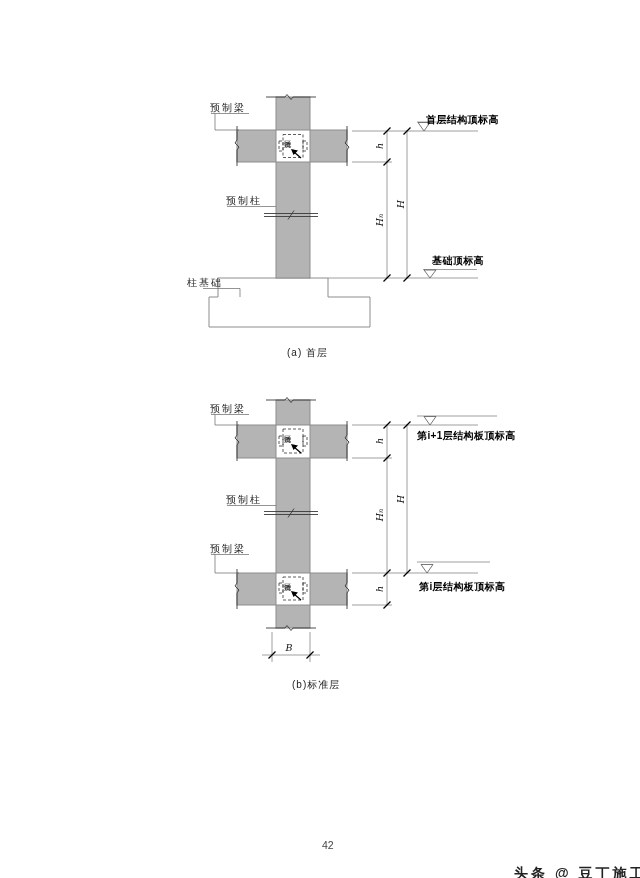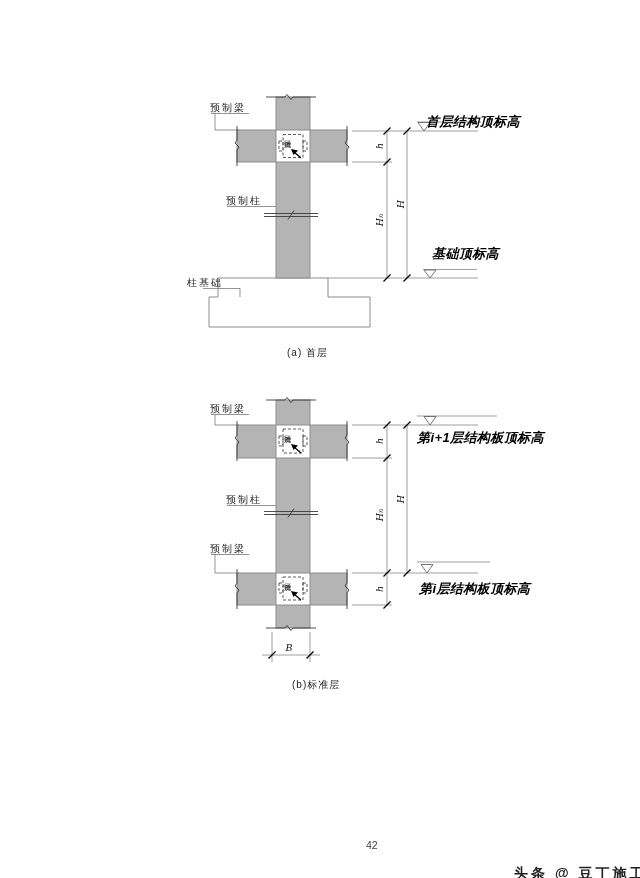--- a/index.html
+++ b/index.html
@@ -1,29 +1,29 @@
 <!DOCTYPE html>
 <html><head>
 <meta charset="utf-8">
 <style>
   html,body{margin:0;padding:0;background:#ffffff;}
   .page{position:relative;width:640px;height:878px;background:#ffffff;overflow:hidden;
         font-family:"Liberation Sans",sans-serif;}
   svg{position:absolute;left:0;top:0;}
   .txt{position:absolute;white-space:nowrap;color:#1a1a1a;}
   .lbl{font-size:10px;letter-spacing:2px;color:#2a2a2a;}
-  .elev{font-size:13px;font-weight:700;letter-spacing:0.4px;color:#000;font-style:italic;}
+  .elev{font-size:10px;font-weight:700;letter-spacing:0.4px;color:#000;}
   .dim{font-family:"DejaVu Serif",serif;font-style:italic;font-size:9.5px;color:#111;}
   .dim.vert{transform:translate(-50%,-50%) rotate(-90deg);}
   .dim.horiz{transform:translate(-50%,-50%);}
   .sub{font-size:6.5px;font-style:italic;}
   .joint-note{writing-mode:vertical-rl;text-orientation:upright;font-size:6.8px;
               line-height:1.05;color:#222;letter-spacing:0;}
   .caption{font-size:10px;letter-spacing:1px;color:#222;}
-  .pagenum{font-size:10.5px;color:#444;margin-left:44px;}
+  .pagenum{font-size:10.5px;color:#444;}
   .watermark{font-size:14px;font-weight:700;letter-spacing:3px;color:#222;}
 </style>
 </head>
 <body>
 
 <div class="page">
 
   <svg width="640" height="878" viewBox="0 0 640 878">
 
     <g stroke-linecap="butt" fill="none">
@@ -160,21 +160,21 @@
       </g>
     </g>
   </svg>
 
   <div class="txt lbl" style="left:210px;top:101px;">预制梁</div>
   <div class="txt lbl" style="left:226px;top:194px;">预制柱</div>
   <div class="txt lbl" style="left:187px;top:276px;">柱基础</div>
   <div class="txt joint-note" style="left:284px;top:135px;height:23px;">后浇区</div>
 
   <div class="txt elev" style="left:426px;top:113px;">首层结构顶标高</div>
-  <div class="txt elev" style="left:432px;top:245px;">基础顶标高</div>
+  <div class="txt elev" style="left:432px;top:254px;">基础顶标高</div>
 
   <div class="txt dim vert" style="left:379px;top:146px;">h</div>
   <div class="txt dim vert" style="left:379px;top:220px;"><span>H</span><span class="sub">n</span></div>
   <div class="txt dim vert" style="left:400px;top:204px;">H</div>
 
   <div class="txt lbl" style="left:210px;top:402px;">预制梁</div>
   <div class="txt lbl" style="left:226px;top:493px;">预制柱</div>
   <div class="txt lbl" style="left:210px;top:542px;">预制梁</div>
   <div class="txt joint-note" style="left:284px;top:430px;height:23px;">后浇区</div>
   <div class="txt joint-note" style="left:284px;top:578px;height:23px;">后浇区</div>

